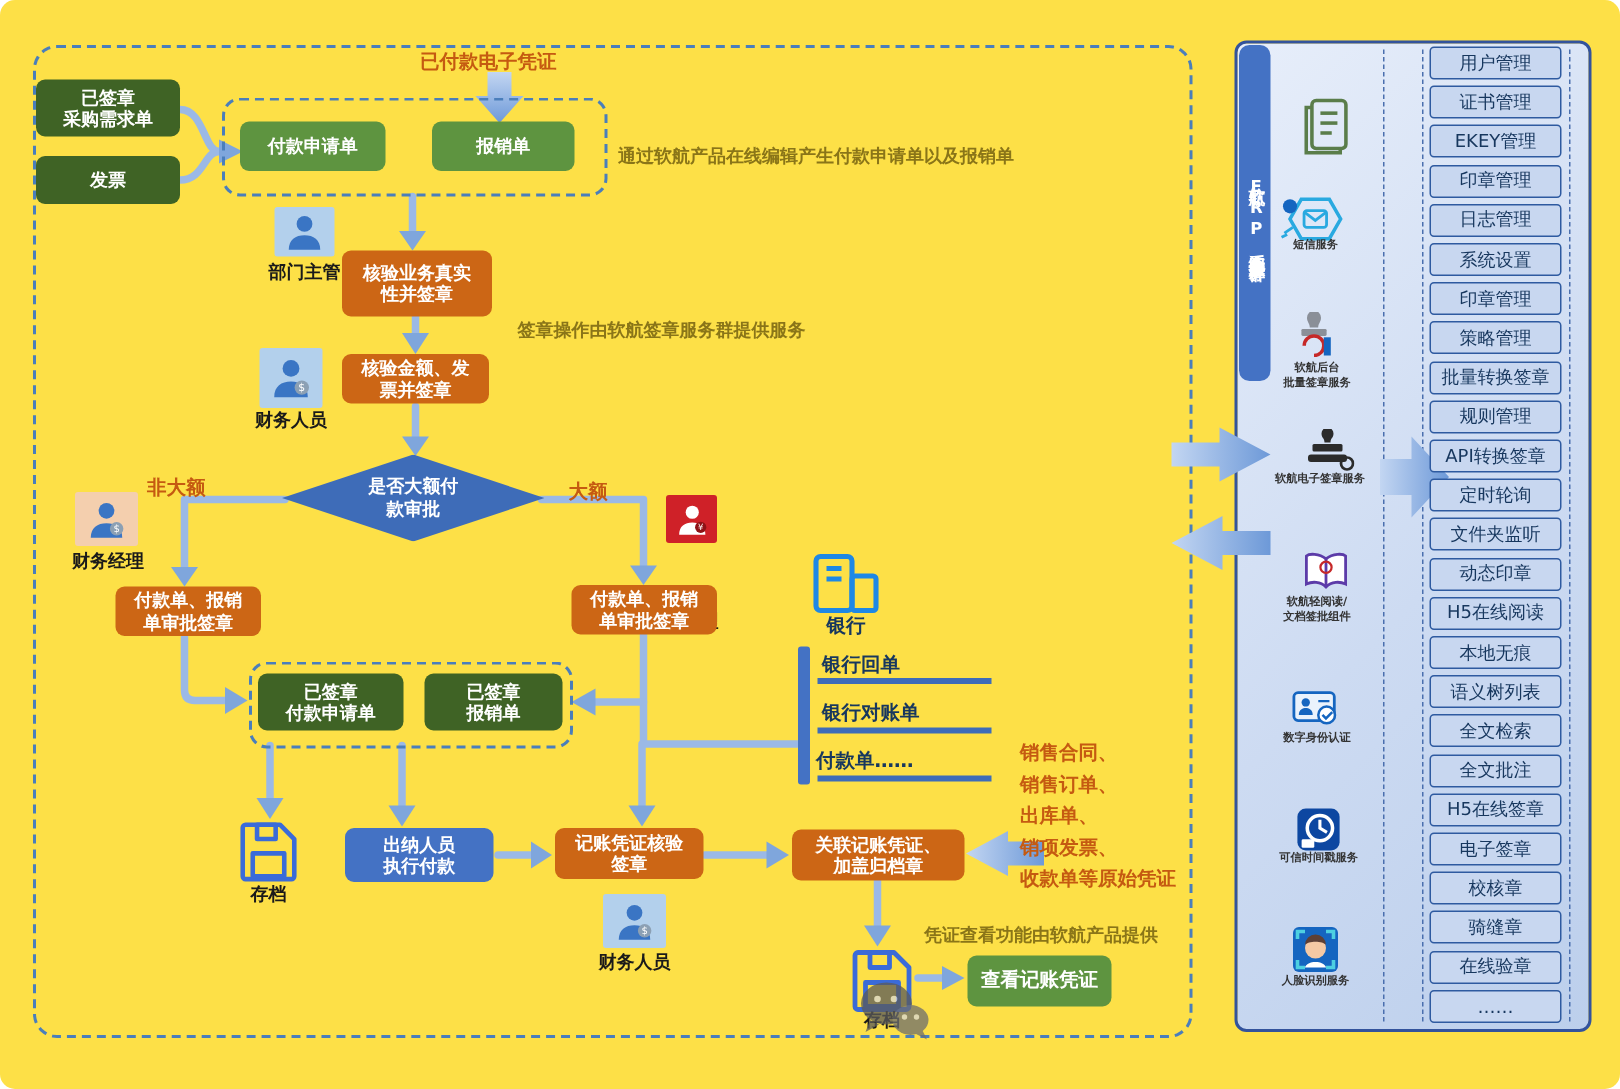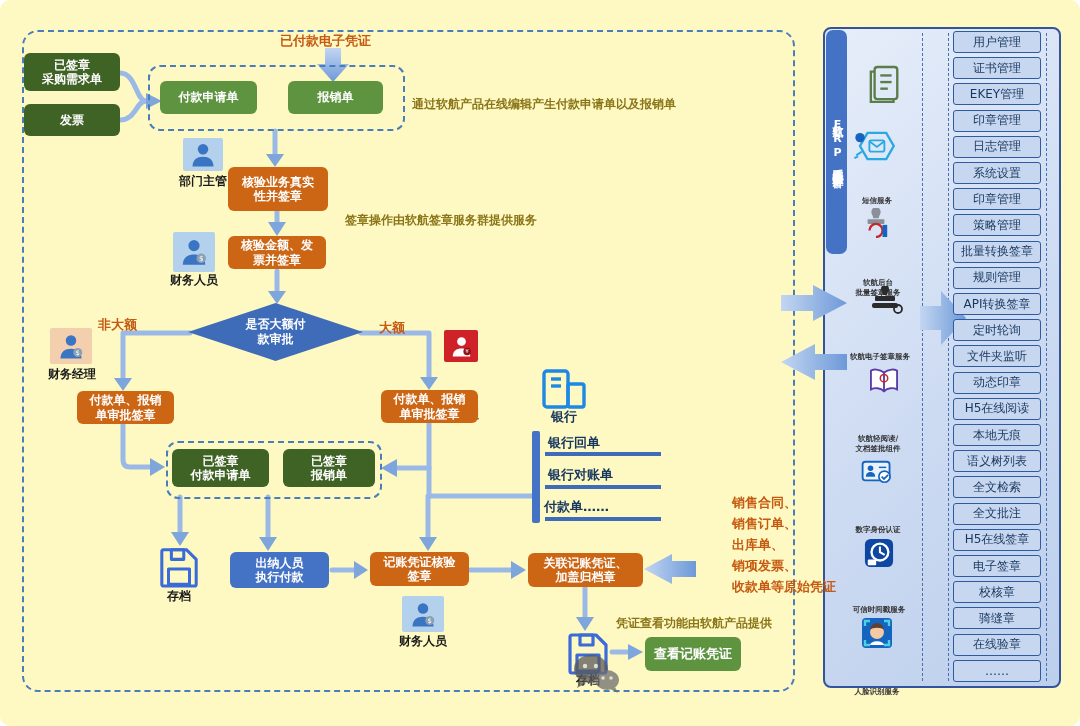--- a/index.html
+++ b/index.html
@@ -1,16 +1,16 @@
 <!DOCTYPE html>
 <html><head>
 <meta charset="utf-8">
 <style>
   html,body{margin:0;padding:0;background:#fff;font-family:"DejaVu Sans","Liberation Sans",sans-serif;}
-  #stage{position:relative;width:1080px;height:726px;background:#fef9c3;border-radius:10px;overflow:hidden;}
+  #stage{position:relative;width:1080px;height:726px;background:#fde047;border-radius:10px;overflow:hidden;}
   .abs{position:absolute;}
   .box{position:absolute;display:flex;align-items:center;justify-content:center;text-align:center;
        color:#fff;border-radius:6px;font-weight:bold;font-size:12px;line-height:1.2;white-space:pre-line;}
   .orange{background:#CC6615;}
   .dgreen{background:#3F6325;}
   .green{background:#5E9440;}
   .bluebox{background:#4472C4;}
   .dash{position:absolute;border:2px dashed #4a7ebb;border-radius:12px;}
   .lbl{position:absolute;font-weight:bold;color:#1a1a1a;font-size:12px;text-align:center;}
   .note{position:absolute;font-weight:bold;color:#8A7518;font-size:12px;white-space:nowrap;}
@@ -24,21 +24,21 @@
     border-radius:8px;background:linear-gradient(135deg,#e7eefa 0%,#cddbf2 55%,#bccfec 100%);box-sizing:border-box;}
   .pansep{position:absolute;top:33px;height:648px;width:0;border-left:1.5px dashed #4a6fae;}
   #vbar{position:absolute;left:826px;top:30px;width:21px;height:224px;background:#4472C4;border-radius:7px;
     color:#fff;writing-mode:vertical-rl;text-orientation:upright;font-size:11px;font-weight:bold;
     display:flex;align-items:center;justify-content:center;letter-spacing:1px;}
   #features{position:absolute;left:953px;top:31px;width:88px;height:651px;display:flex;
     flex-direction:column;justify-content:space-between;}
   .feature{height:20px;background:#C8D7F0;border:1.6px solid #2E5AA0;border-radius:3px;color:#17375E;
     font-size:12px;display:flex;align-items:center;justify-content:center;white-space:nowrap;}
   .svclabel{position:absolute;font-size:7.5px;line-height:1.3;color:#333;font-weight:bold;
-    text-align:center;white-space:pre-line;margin-top:38px;}
+    text-align:center;white-space:pre-line;}
   #wm{position:absolute;left:612px;top:655px;font-size:32px;color:rgba(105,105,105,.55);
     letter-spacing:1px;white-space:nowrap;z-index:60;}
   #wm-icon{position:absolute;left:570px;top:650px;z-index:60;opacity:.75;}
 </style>
 </head>
 <body>
 
 <div id="stage">
 
   <div id="panel-bg"></div>
@@ -206,21 +206,21 @@
         <rect x="27" y="16" width="16" height="23" rx="2"></rect>
       </svg>
   </div>
   <div class="bankdoc" style="left:551px;top:408px;">银行</div>
   <div class="bankdoc" style="left:548px;top:434px;">银行回单</div>
   <div class="bankdoc" style="left:548px;top:466px;">银行对账单</div>
   <div class="bankdoc" style="left:544px;top:498px;">付款单……</div>
 
   <div class="box orange" style="left:528px;top:553px;width:115px;height:34px;">关联记账凭证、
 加盖归档章</div>
-  <div class="abs" style="left:732px;top:492px;display:flex;flex-direction:column;">
+  <div class="abs" style="left:680px;top:492px;display:flex;flex-direction:column;">
     <span class="otext" style="position:static;line-height:21px;">销售合同、</span>
     <span class="otext" style="position:static;line-height:21px;">销售订单、</span>
     <span class="otext" style="position:static;line-height:21px;">出库单、</span>
     <span class="otext" style="position:static;line-height:21px;">销项发票、</span>
     <span class="otext" style="position:static;line-height:21px;">收款单等原始凭证</span>
   </div>
   <div class="note" style="left:616px;top:615px;">凭证查看功能由软航产品提供</div>
 
   <div class="abs" style="left:566px;top:631px;">
     <svg width="44" height="44" viewBox="0 0 44 44" fill="none" stroke="#3a6bd8" stroke-width="3.2" stroke-linejoin="round">

